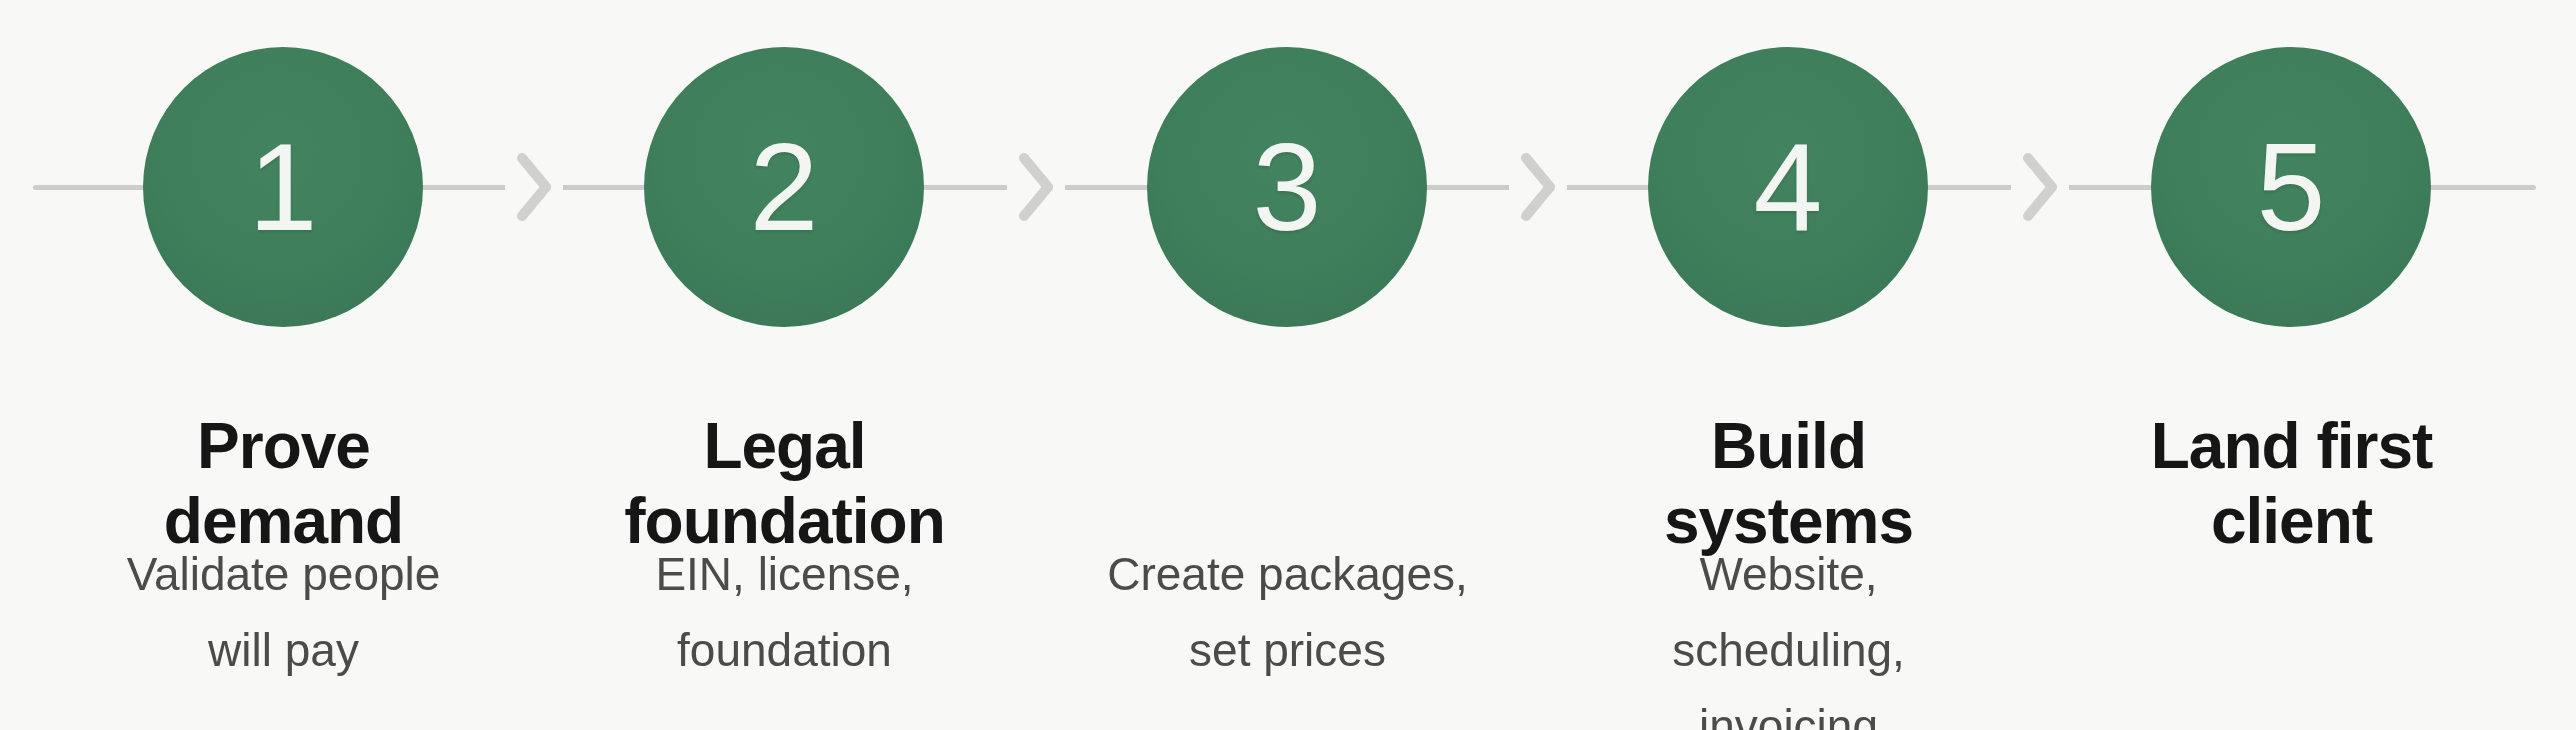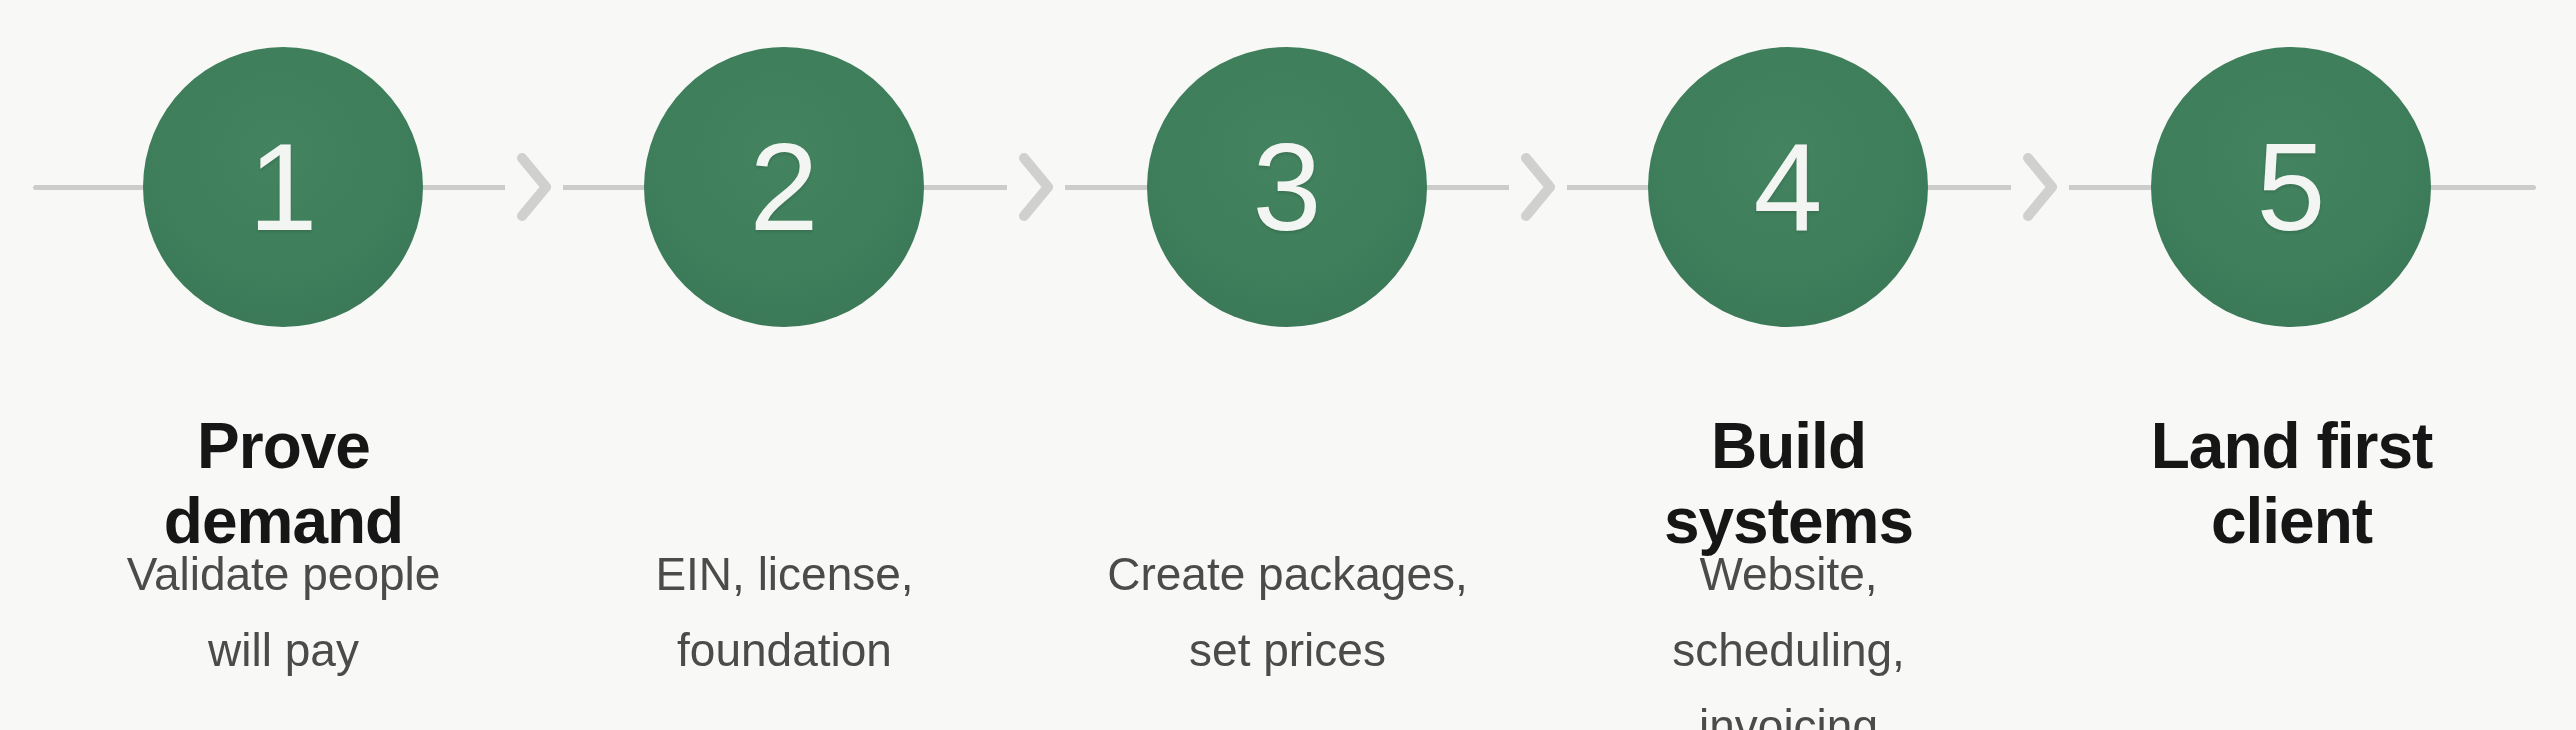--- a/index.html
+++ b/index.html
@@ -139,20 +139,22 @@
     <div class="step-title">Prove
 demand</div>
     <div class="step-subtitle">Validate people
 will pay</div>
   </div>
 
   <div class="step s2">
     <div class="circle">
       <span class="step-number">2</span>
     </div>
+    <div class="step-title">Legal
+foundation</div>
     <div class="step-subtitle">EIN, license,
 foundation</div>
   </div>
 
   <div class="step s3">
     <div class="circle">
       <span class="step-number">3</span>
     </div>
     <div class="step-subtitle">Create packages,
 set prices</div>

